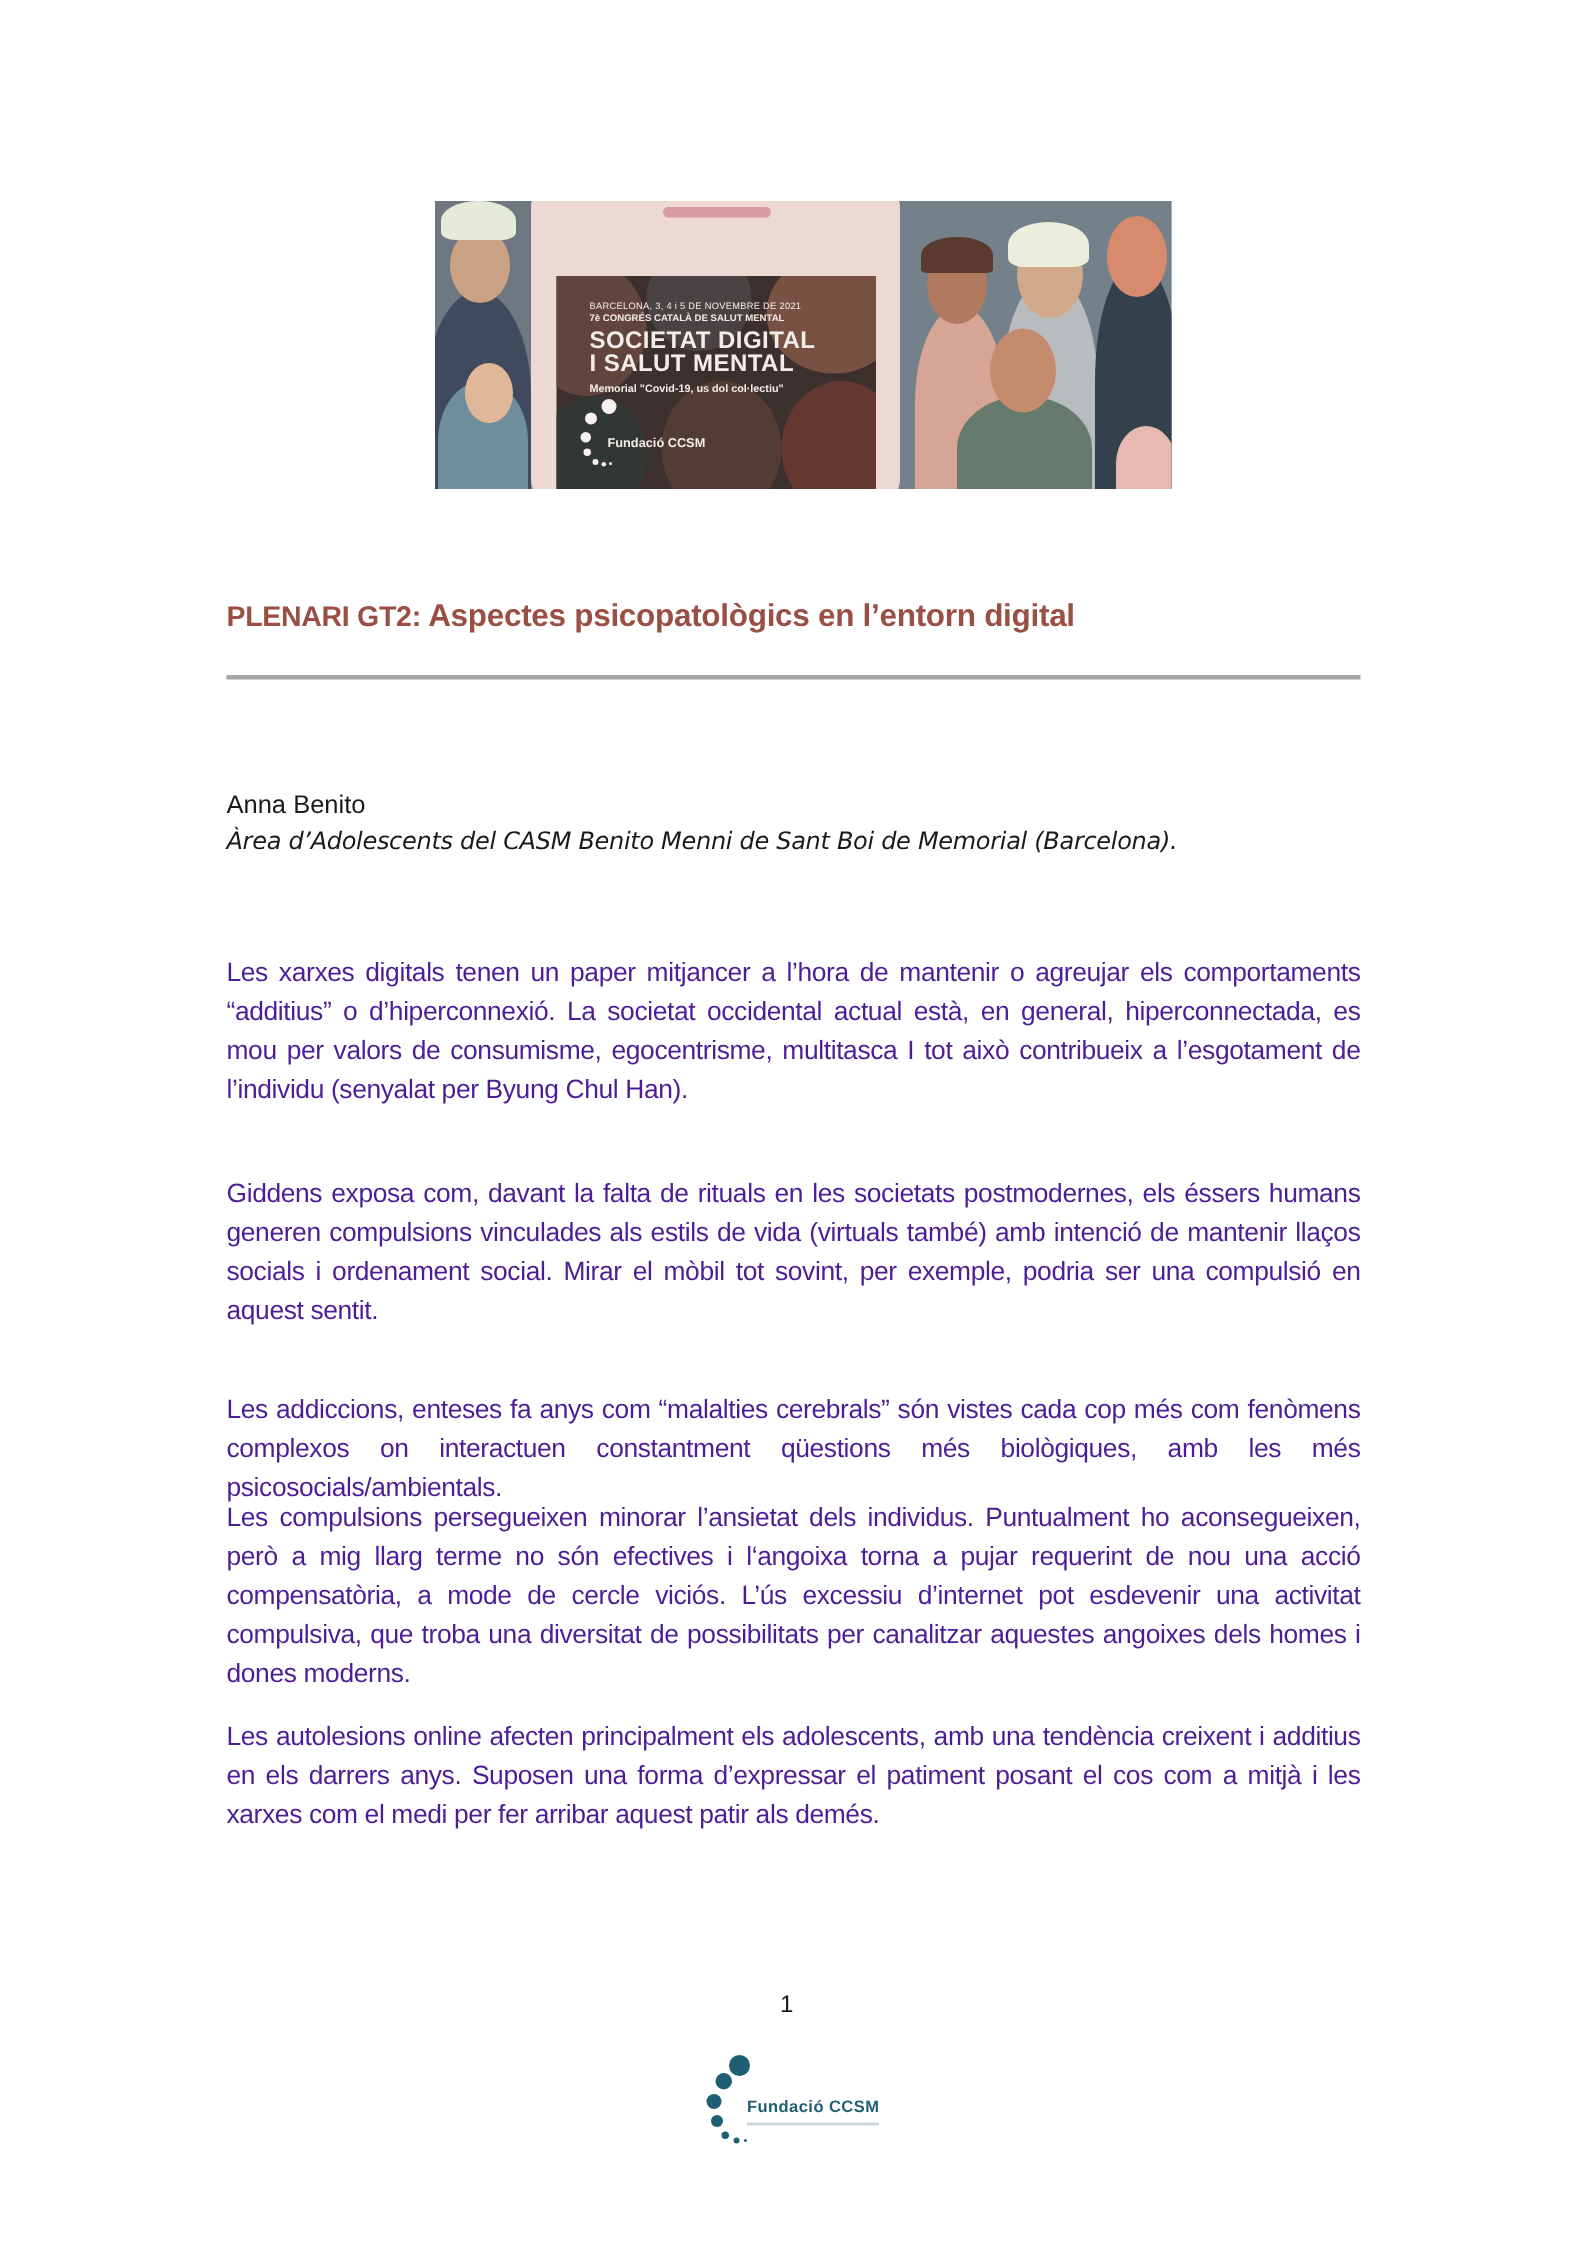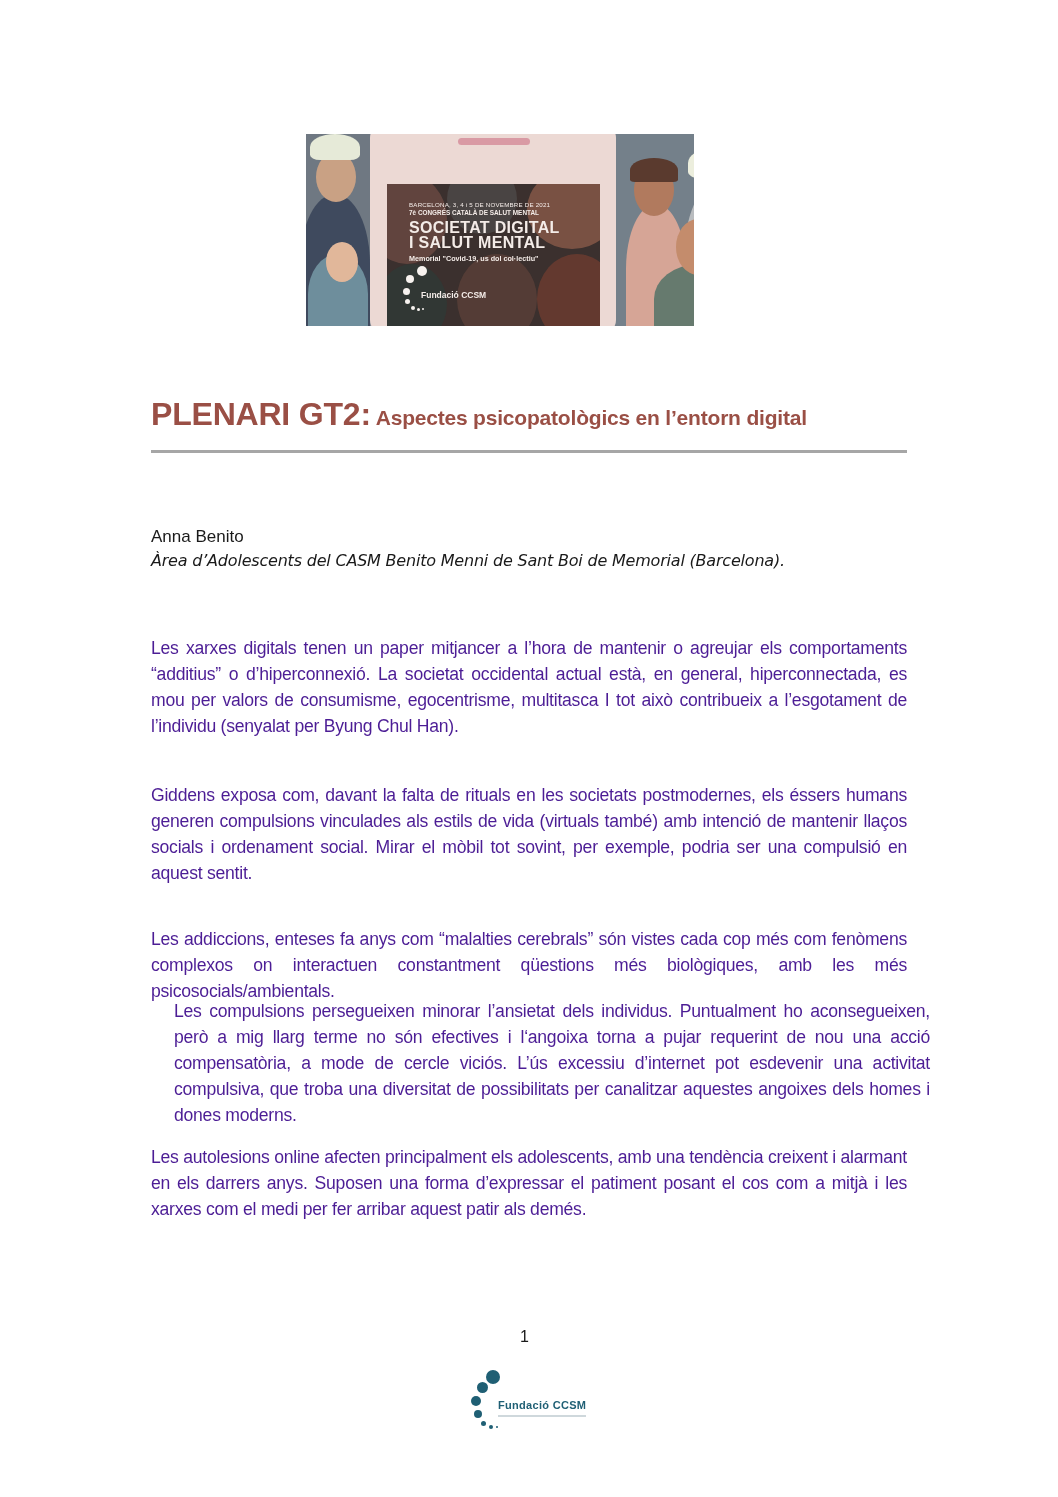--- a/index.html
+++ b/index.html
@@ -1,52 +1,52 @@
 <!DOCTYPE html>
 <html><head>
 <meta charset="utf-8">
 <style>
   html, body { margin: 0; padding: 0; background: #ffffff; }
   body { width: 1058px; height: 1497px; position: relative; overflow: hidden; font-family: "Liberation Sans", sans-serif; color: #1a1a1a; }
 
   
-  .banner { position: absolute; left: 290px; top: 134px; width: 388px; height: 192px; background: #7d8590; overflow: hidden; margin-left: 16px; }
+  .banner { position: absolute; left: 290px; top: 134px; width: 491px; height: 192px; background: #7d8590; overflow: hidden; }
   .banner .bg-left { position: absolute; left: 0; top: 0; width: 64px; height: 192px; background: #6f7882; }
   .banner .bg-right { position: absolute; right: 0; top: 0; width: 182px; height: 192px; background: #74808a; }
   .phone { position: absolute; left: 64px; top: -10px; width: 246px; height: 210px; background: #ecd9d4; border-radius: 14px; }
   .phone .speaker { position: absolute; left: 88px; top: 14px; width: 72px; height: 7px; border-radius: 4px; background: #d99aa4; }
   .poster { position: absolute; left: 81px; top: 50px; width: 213px; height: 142px; background: #3b302e; overflow: hidden; }
   .poster .blob { position: absolute; border-radius: 50%; opacity: 0.8; }
   .poster .txt { position: absolute; left: 22px; color: #f4ece8; white-space: nowrap; }
   .poster .t1 { top: 17px; font-size: 6.2px; letter-spacing: 0.2px; }
   .poster .t2 { top: 25px; font-size: 6.4px; font-weight: bold; }
   .poster .t3 { top: 36px; font-size: 16px; font-weight: bold; line-height: 15px; letter-spacing: 0.3px; }
   .poster .t4 { top: 70px; font-size: 7.2px; font-weight: bold; }
   .poster .logo-txt { top: 106px; font-size: 8.5px; font-weight: bold; }
   .poster .dot { position: absolute; background: #f7f2ef; border-radius: 50%; }
 
   .person { position: absolute; border-radius: 50% 50% 8px 8px; }
   .head { position: absolute; border-radius: 50%; }
 
   
   .title { position: absolute; left: 151px; top: 396px; font-size: 23px; font-weight: bold; color: #9a4f45; white-space: nowrap; letter-spacing: -0.2px; }
-  .title .lead { font-size: 32px; }
+  .title .lead { font-size: 19px; }
   .title .rest { font-size: 21px; }
   .rule { position: absolute; left: 151px; top: 450px; width: 756px; height: 3px; background: #a6a6a6; }
 
   
   .author { position: absolute; left: 151px; top: 527px; font-size: 17px; color: #1a1a1a; }
   .affil { position: absolute; left: 151px; top: 551px; font-size: 17.5px; font-style: italic; font-family: "DejaVu Sans", sans-serif; font-size: 16px; color: #1a1a1a; letter-spacing: -0.2px; }
 
   
   .para { position: absolute; left: 151px; width: 756px; font-size: 17.6px; line-height: 26px; text-align: justify; color: #4c1d95; letter-spacing: -0.25px; }
   .p1 { top: 617px; }
   .p2 { top: 764px; }
   .p3 { top: 908px; }
-  .p4 { top: 980px; margin-left: 23px; }
+  .p4 { top: 980px; }
   .p5 { top: 1126px; }
 
   
   .page-num { position: absolute; left: 520px; top: 1328px; font-size: 16px; color: #1a1a1a; }
   .foot-logo { position: absolute; left: 468px; top: 1370px; width: 130px; height: 64px; }
   .foot-logo .d { position: absolute; background: #1f5f74; border-radius: 50%; }
   .foot-logo .ltxt { position: absolute; left: 30px; top: 29px; font-size: 11px; font-weight: bold; color: #1f5f74; letter-spacing: 0.3px; white-space: nowrap; }
   .foot-logo .sub { position: absolute; left: 30px; top: 45px; width: 88px; height: 2px; background: #cfd8dc; }
 </style>
 </head>
@@ -110,21 +110,21 @@
 </div>
 <div class="rule"></div>
 
 <div class="author">Anna Benito</div>
 <div class="affil">Àrea d’Adolescents del CASM Benito Menni de Sant Boi de Memorial (Barcelona).</div>
 
 <p class="para p1">Les xarxes digitals tenen un paper mitjancer a l’hora de mantenir o agreujar els comportaments “additius” o d’hiperconnexió. La societat occidental actual està, en general, hiperconnectada, es mou per valors de consumisme, egocentrisme, multitasca I tot això contribueix a l’esgotament de l’individu (senyalat per Byung Chul Han).</p>
 <p class="para p2">Giddens exposa com, davant la falta de rituals en les societats postmodernes, els éssers humans generen compulsions vinculades als estils de vida (virtuals també) amb intenció de mantenir llaços socials i ordenament social. Mirar el mòbil tot sovint, per exemple, podria ser una compulsió en aquest sentit.</p>
 <p class="para p3">Les addiccions, enteses fa anys com “malalties cerebrals” són vistes cada cop més com fenòmens complexos on interactuen constantment qüestions més biològiques, amb les més psicosocials/ambientals.</p>
 <p class="para p4">Les compulsions persegueixen minorar l’ansietat dels individus. Puntualment ho aconsegueixen, però a mig llarg terme no són efectives i l‘angoixa torna a pujar requerint de nou una acció compensatòria, a mode de cercle viciós. L’ús excessiu d’internet pot esdevenir una activitat compulsiva, que troba una diversitat de possibilitats per canalitzar aquestes angoixes dels homes i dones moderns.</p>
-<p class="para p5">Les autolesions online afecten principalment els adolescents, amb una tendència creixent i alarmant en els darrers anys. Suposen una forma d’expressar el patiment posant el cos com a mitjà i les xarxes com el medi per fer arribar aquest patir als demés.</p>
+<p class="para p5">Les autolesions online afecten principalment els adolescents, amb una tendència creixent i additius en els darrers anys. Suposen una forma d’expressar el patiment posant el cos com a mitjà i les xarxes com el medi per fer arribar aquest patir als demés.</p>
 
 <div class="page-num">1</div>
 <div class="foot-logo">
   <div class="d" style="left:18px;top:0px;width:14px;height:14px;"></div>
   <div class="d" style="left:9px;top:12px;width:11px;height:11px;"></div>
   <div class="d" style="left:3px;top:26px;width:10px;height:10px;"></div>
   <div class="d" style="left:6px;top:40px;width:8px;height:8px;"></div>
   <div class="d" style="left:13px;top:51px;width:5px;height:5px;"></div>
   <div class="d" style="left:21px;top:55px;width:4px;height:4px;"></div>
   <div class="d" style="left:28px;top:56px;width:2px;height:2px;"></div>

